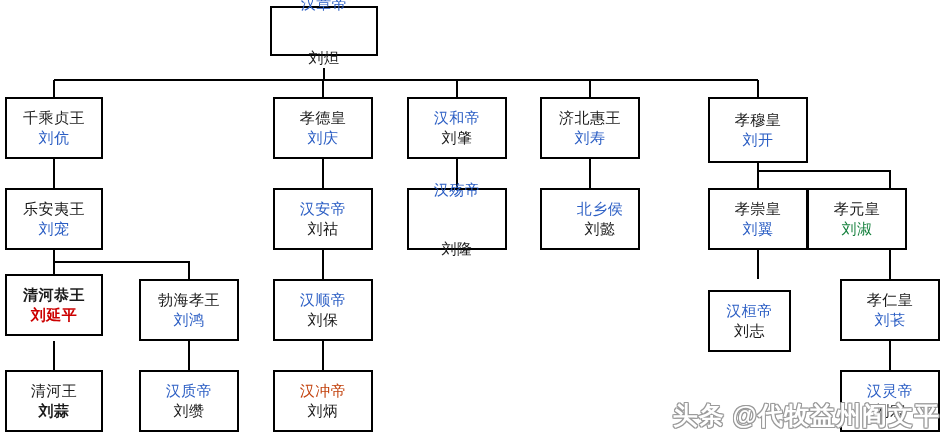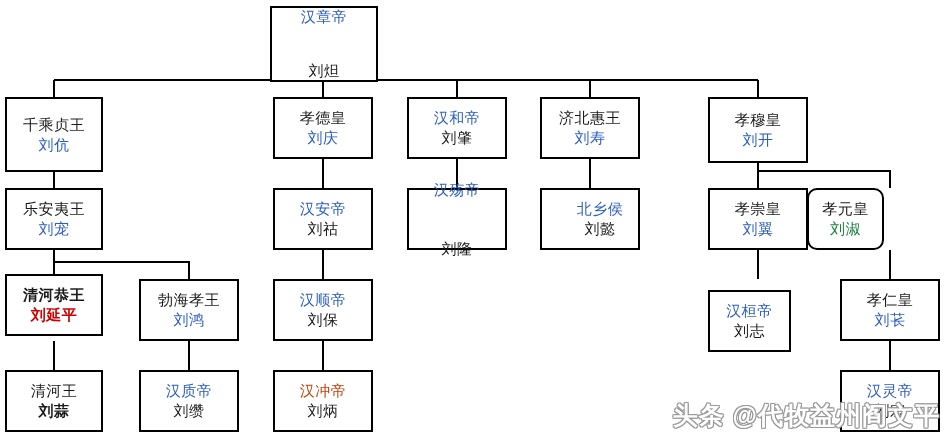--- a/index.html
+++ b/index.html
@@ -114,25 +114,25 @@
       <path d="M54 341 L54 370"></path>
 
       <path d="M189 341 L189 370"></path>
 
       <path d="M323 341 L323 370"></path>
 
       <path d="M890 341 L890 370"></path>
     </g>
   </svg>
 
-  <div class="node" style="left: 270px; top: 6px; width: 108px; height: 76px; border-color: rgb(0, 0, 0); gap: 34px;">
+  <div class="node" style="left: 270px; top: 6px; width: 108px; height: 50px; border-color: rgb(0, 0, 0); gap: 34px;">
     <span class="title" style="color: rgb(43, 94, 196);">汉章帝</span>
     <span class="name" style="color: rgb(26, 26, 26);">刘炟</span>
   </div>
-  <div class="node" style="left: 5px; top: 97px; width: 98px; height: 75px; border-color: rgb(0, 0, 0); text-align: center;">
+  <div class="node" style="left: 5px; top: 97px; width: 98px; height: 62px; border-color: rgb(0, 0, 0); text-align: center;">
     <span class="title" style="color: rgb(26, 26, 26);">千乘贞王</span>
     <span class="name" style="color: rgb(43, 94, 196);">刘伉</span>
   </div>
   <div class="node" style="left: 273px; top: 97px; width: 100px; height: 62px; border-color: rgb(0, 0, 0);">
     <span class="title" style="color: rgb(26, 26, 26);">孝德皇</span>
     <span class="name" style="color: rgb(43, 94, 196);">刘庆</span>
   </div>
   <div class="node" style="left: 407px; top: 97px; width: 100px; height: 62px; border-color: rgb(0, 0, 0);">
     <span class="title" style="color: rgb(43, 94, 196);">汉和帝</span>
     <span class="name" style="color: rgb(26, 26, 26);">刘肇</span>
@@ -158,21 +158,21 @@
     <span class="name" style="color: rgb(26, 26, 26);">刘隆</span>
   </div>
   <div class="node" style="left: 540px; top: 188px; width: 100px; height: 62px; border-color: rgb(0, 0, 0); padding-left: 20px;">
     <span class="title" style="color: rgb(43, 94, 196);">北乡侯</span>
     <span class="name" style="color: rgb(26, 26, 26);">刘懿</span>
   </div>
   <div class="node" style="left: 708px; top: 188px; width: 100px; height: 62px; border-color: rgb(0, 0, 0);">
     <span class="title" style="color: rgb(26, 26, 26);">孝崇皇</span>
     <span class="name" style="color: rgb(43, 94, 196);">刘翼</span>
   </div>
-  <div class="node" style="left: 807px; top: 188px; width: 77px; height: 62px; border-color: rgb(0, 0, 0); border-radius: 10px;">
+  <div class="node" style="left: 807px; top: 188px; width: 100px; height: 62px; border-color: rgb(0, 0, 0);">
     <span class="title" style="color: rgb(26, 26, 26);">孝元皇</span>
     <span class="name" style="color: #15803d;">刘淑</span>
   </div>
   <div class="node" style="left: 5px; top: 274px; width: 98px; height: 62px; border-color: rgb(0, 0, 0); font-weight: bold;">
     <span class="title" style="color: rgb(26, 26, 26);">清河恭王</span>
     <span class="name" style="color: rgb(204, 0, 0);">刘延平</span>
   </div>
   <div class="node" style="left: 139px; top: 279px; width: 100px; height: 62px; border-color: rgb(0, 0, 0);">
     <span class="title" style="color: rgb(26, 26, 26);">勃海孝王</span>
     <span class="name" style="color: rgb(43, 94, 196);">刘鸿</span>

